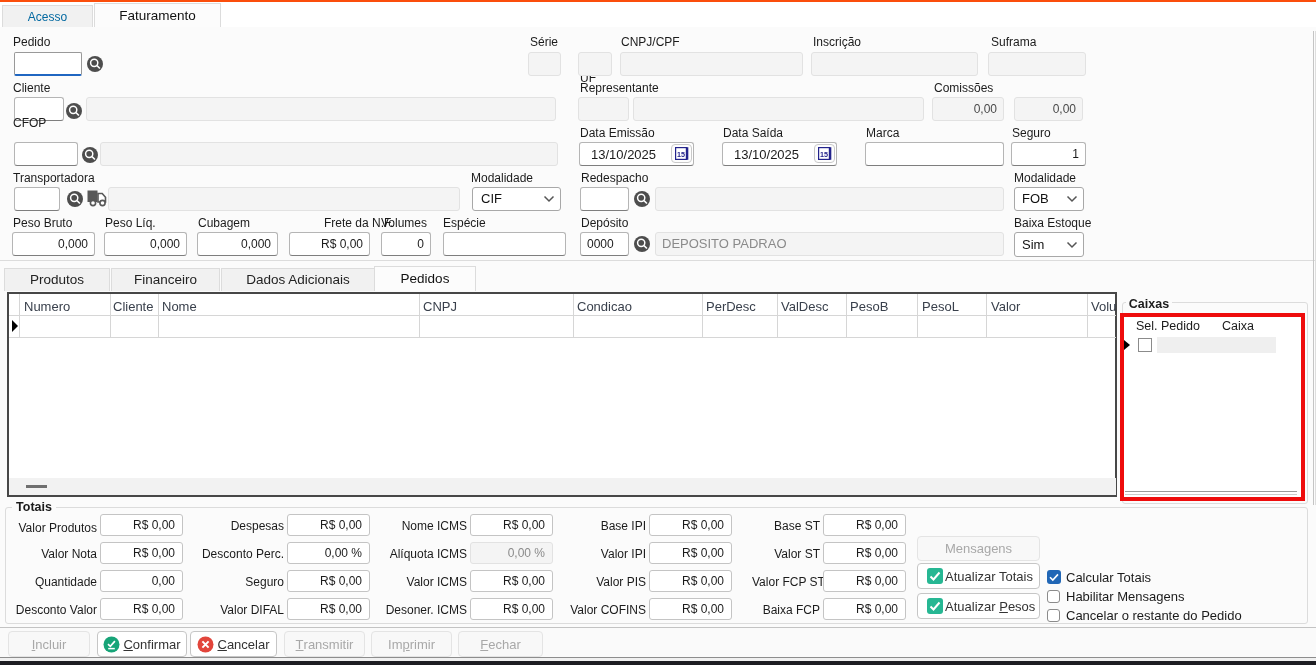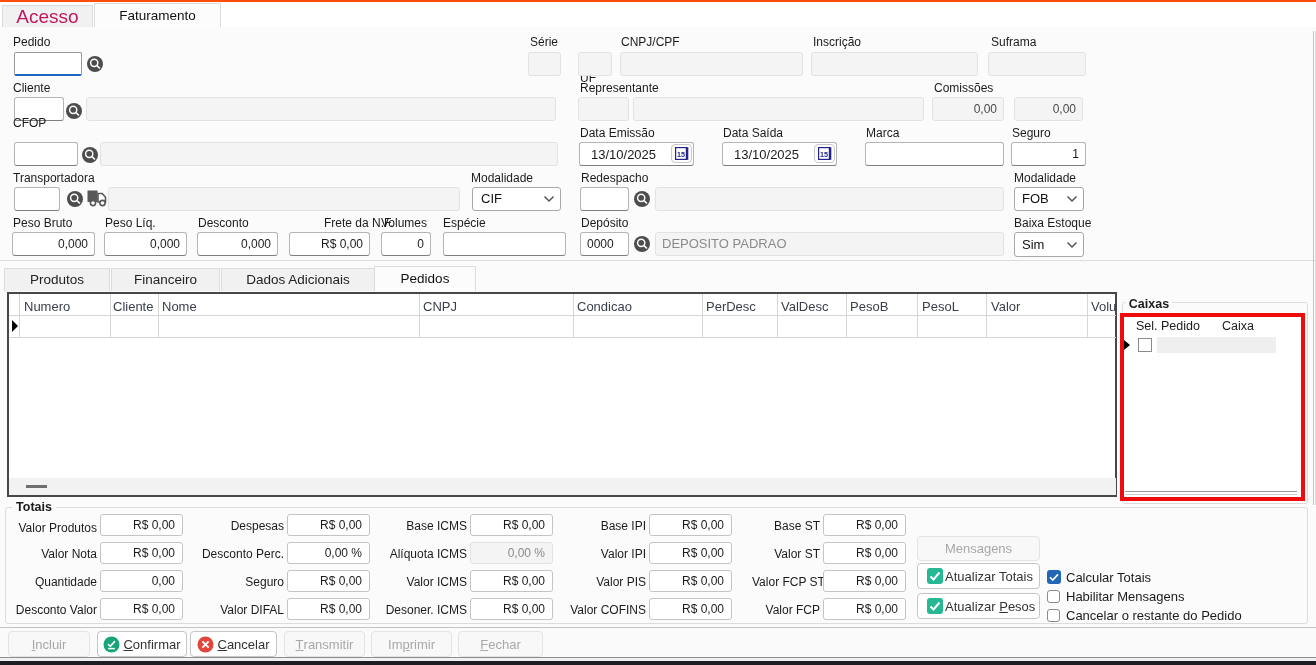--- a/index.html
+++ b/index.html
@@ -18,21 +18,21 @@
 .btnd { position:absolute; background:#f8f8f8; border:1px solid #e4e4e4; border-radius:4px; font-size:13px; color:#a8a8a8; display:flex; align-items:center; justify-content:center; }
 .cb { position:absolute; width:13px; height:13px; background:#fff; border:1px solid #8b8b8b; border-radius:2px; }
 svg { position:absolute; }
 </style>
 </head>
 <body>
 
 <div class="abs" style="left:0;top:0;width:1316px;height:2px;background:#fb4e0c;"></div>
 
 <div class="abs" style="left:0;top:2px;width:1316px;height:25px;background:#ffffff;"></div>
-<div class="abs" style="left:2px;top:5px;width:91px;height:22px;background:#f1f1f1;border:1px solid #dcdcdc;border-bottom:none;font-size:19px;color:#be185d;text-align:center;line-height:22px;">Acesso</div>
+<div class="abs" style="left:2px;top:5px;width:91px;height:22px;background:#f1f1f1;border:1px solid #dcdcdc;border-bottom:none;font-size:12px;color:#0369a1;text-align:center;line-height:22px;">Acesso</div>
 <div class="abs" style="left:94px;top:3px;width:127px;height:24px;background:#fcfcfc;border:1px solid #dcdcdc;border-bottom:none;font-size:13.5px;color:#111;text-align:center;line-height:23px;">Faturamento</div>
 
 <div class="abs" style="left:0;top:27px;width:1316px;height:630px;background:#fbfbfb;"></div>
 
 <div class="lbl" style="left:13px;top:35px;">Pedido</div>
 <div class="inp" style="left:14px;top:52px;width:68px;height:24px;border-color:#999;border-bottom:2px solid #1f66c1;border-radius:2px;"></div>
 <div class="lbl" style="left:530px;top:35px;">Série</div>
 <div class="dis" style="left:528px;top:52px;width:33px;height:24px;"></div>
 <div class="lbl" style="left:580px;top:35px;margin-top:36px;">UF</div>
 <div class="dis" style="left:578px;top:52px;width:34px;height:24px;"></div>
@@ -77,21 +77,21 @@
 <div class="inp" style="left:580px;top:187px;width:49px;height:24px;"></div>
 <div class="dis" style="left:655px;top:187px;width:349px;height:24px;"></div>
 <div class="lbl" style="left:1014px;top:171px;">Modalidade</div>
 <div class="inp" style="left:1014px;top:187px;width:70px;height:24px;border-color:#a8a8a8;"></div>
 <div class="abs" style="left:1022px;top:191px;font-size:13px;color:#111;">FOB</div>
 
 <div class="lbl" style="left:13px;top:216px;">Peso Bruto</div>
 <div class="inp num" style="left:12px;top:232px;width:83px;height:24px;">0,000</div>
 <div class="lbl" style="left:105px;top:216px;">Peso Líq.</div>
 <div class="inp num" style="left:104px;top:232px;width:83px;height:24px;">0,000</div>
-<div class="lbl" style="left:198px;top:216px;">Desconto</div>
+<div class="lbl" style="left:198px;top:216px;">Cubagem</div>
 <div class="inp num" style="left:197px;top:232px;width:81px;height:24px;">0,000</div>
 <div class="lbl" style="left:296px;top:216px;margin-left:28px;">Frete da N.F.</div>
 <div class="inp num" style="left:289px;top:232px;width:81px;height:24px;">R$ 0,00</div>
 <div class="lbl" style="left:381px;top:216px;">Volumes</div>
 <div class="inp num" style="left:381px;top:232px;width:50px;height:24px;">0</div>
 <div class="lbl" style="left:443px;top:216px;">Espécie</div>
 <div class="inp" style="left:443px;top:232px;width:123px;height:24px;"></div>
 <div class="lbl" style="left:581px;top:216px;">Depósito</div>
 <div class="inp numl" style="left:580px;top:232px;width:49px;height:24px;">0000</div>
 <div class="dis numl" style="left:655px;top:232px;width:349px;height:24px;color:#8a8a8a;font-size:13px;">DEPOSITO PADRAO</div>
@@ -170,21 +170,21 @@
 
 <div class="tlbl" style="left:180px;top:519px;width:104px;">Despesas</div>
 <div class="tfld" style="left:287px;top:514px;">R$ 0,00</div>
 <div class="tlbl" style="left:180px;top:547px;width:104px;">Desconto Perc.</div>
 <div class="tfld" style="left:287px;top:542px;">0,00 %</div>
 <div class="tlbl" style="left:180px;top:575px;width:104px;">Seguro</div>
 <div class="tfld" style="left:287px;top:570px;">R$ 0,00</div>
 <div class="tlbl" style="left:180px;top:603px;width:104px;">Valor DIFAL</div>
 <div class="tfld" style="left:287px;top:598px;">R$ 0,00</div>
 
-<div class="tlbl" style="left:363px;top:519px;width:104px;">Base ICMS</div>
+<div class="tlbl" style="left:363px;top:519px;width:104px;">Nome ICMS</div>
 <div class="tfld" style="left:470px;top:514px;">R$ 0,00</div>
 <div class="tlbl" style="left:363px;top:547px;width:104px;">Alíquota ICMS</div>
 <div class="tfld" style="left:470px;top:542px;background:#f4f4f4;border-color:#e2e2e2;color:#8a8a8a;">0,00 %</div>
 <div class="tlbl" style="left:363px;top:575px;width:104px;">Valor ICMS</div>
 <div class="tfld" style="left:470px;top:570px;">R$ 0,00</div>
 <div class="tlbl" style="left:363px;top:603px;width:104px;">Desoner. ICMS</div>
 <div class="tfld" style="left:470px;top:598px;">R$ 0,00</div>
 
 <div class="tlbl" style="left:542px;top:519px;width:104px;">Base IPI</div>
 <div class="tfld" style="left:649px;top:514px;">R$ 0,00</div>
@@ -194,21 +194,21 @@
 <div class="tfld" style="left:649px;top:570px;">R$ 0,00</div>
 <div class="tlbl" style="left:542px;top:603px;width:104px;">Valor COFINS</div>
 <div class="tfld" style="left:649px;top:598px;">R$ 0,00</div>
 
 <div class="tlbl" style="left:716px;top:519px;width:104px;">Base ST</div>
 <div class="tfld" style="left:823px;top:514px;">R$ 0,00</div>
 <div class="tlbl" style="left:716px;top:547px;width:104px;">Valor ST</div>
 <div class="tfld" style="left:823px;top:542px;">R$ 0,00</div>
 <div class="tlbl" style="left:716px;top:575px;width:104px;padding-left:36px;">Valor FCP ST</div>
 <div class="tfld" style="left:823px;top:570px;">R$ 0,00</div>
-<div class="tlbl" style="left:716px;top:603px;width:104px;">Valor FCP</div>
+<div class="tlbl" style="left:716px;top:603px;width:104px;">Baixa FCP</div>
 <div class="tfld" style="left:823px;top:598px;">R$ 0,00</div>
 
 <div class="btnd" style="left:917px;top:536px;width:123px;height:25px;">Mensagens</div>
 <div class="btn" style="left:917px;top:563px;width:123px;height:26px;justify-content:flex-start;">
     <span style="margin-left:9px;width:16px;height:16px;background:#26b793;border-radius:3px;display:inline-block;position:relative;">
       <svg width="16" height="16" viewBox="0 0 16 16" style="left:0;top:0;">
         <path d="M3.5 8.5 L6.5 11.5 L12.5 4.5" stroke="#fff" stroke-width="2" fill="none"></path>
       </svg>
     </span>
     <span style="margin-left:2px;">Atualizar Totais</span>

